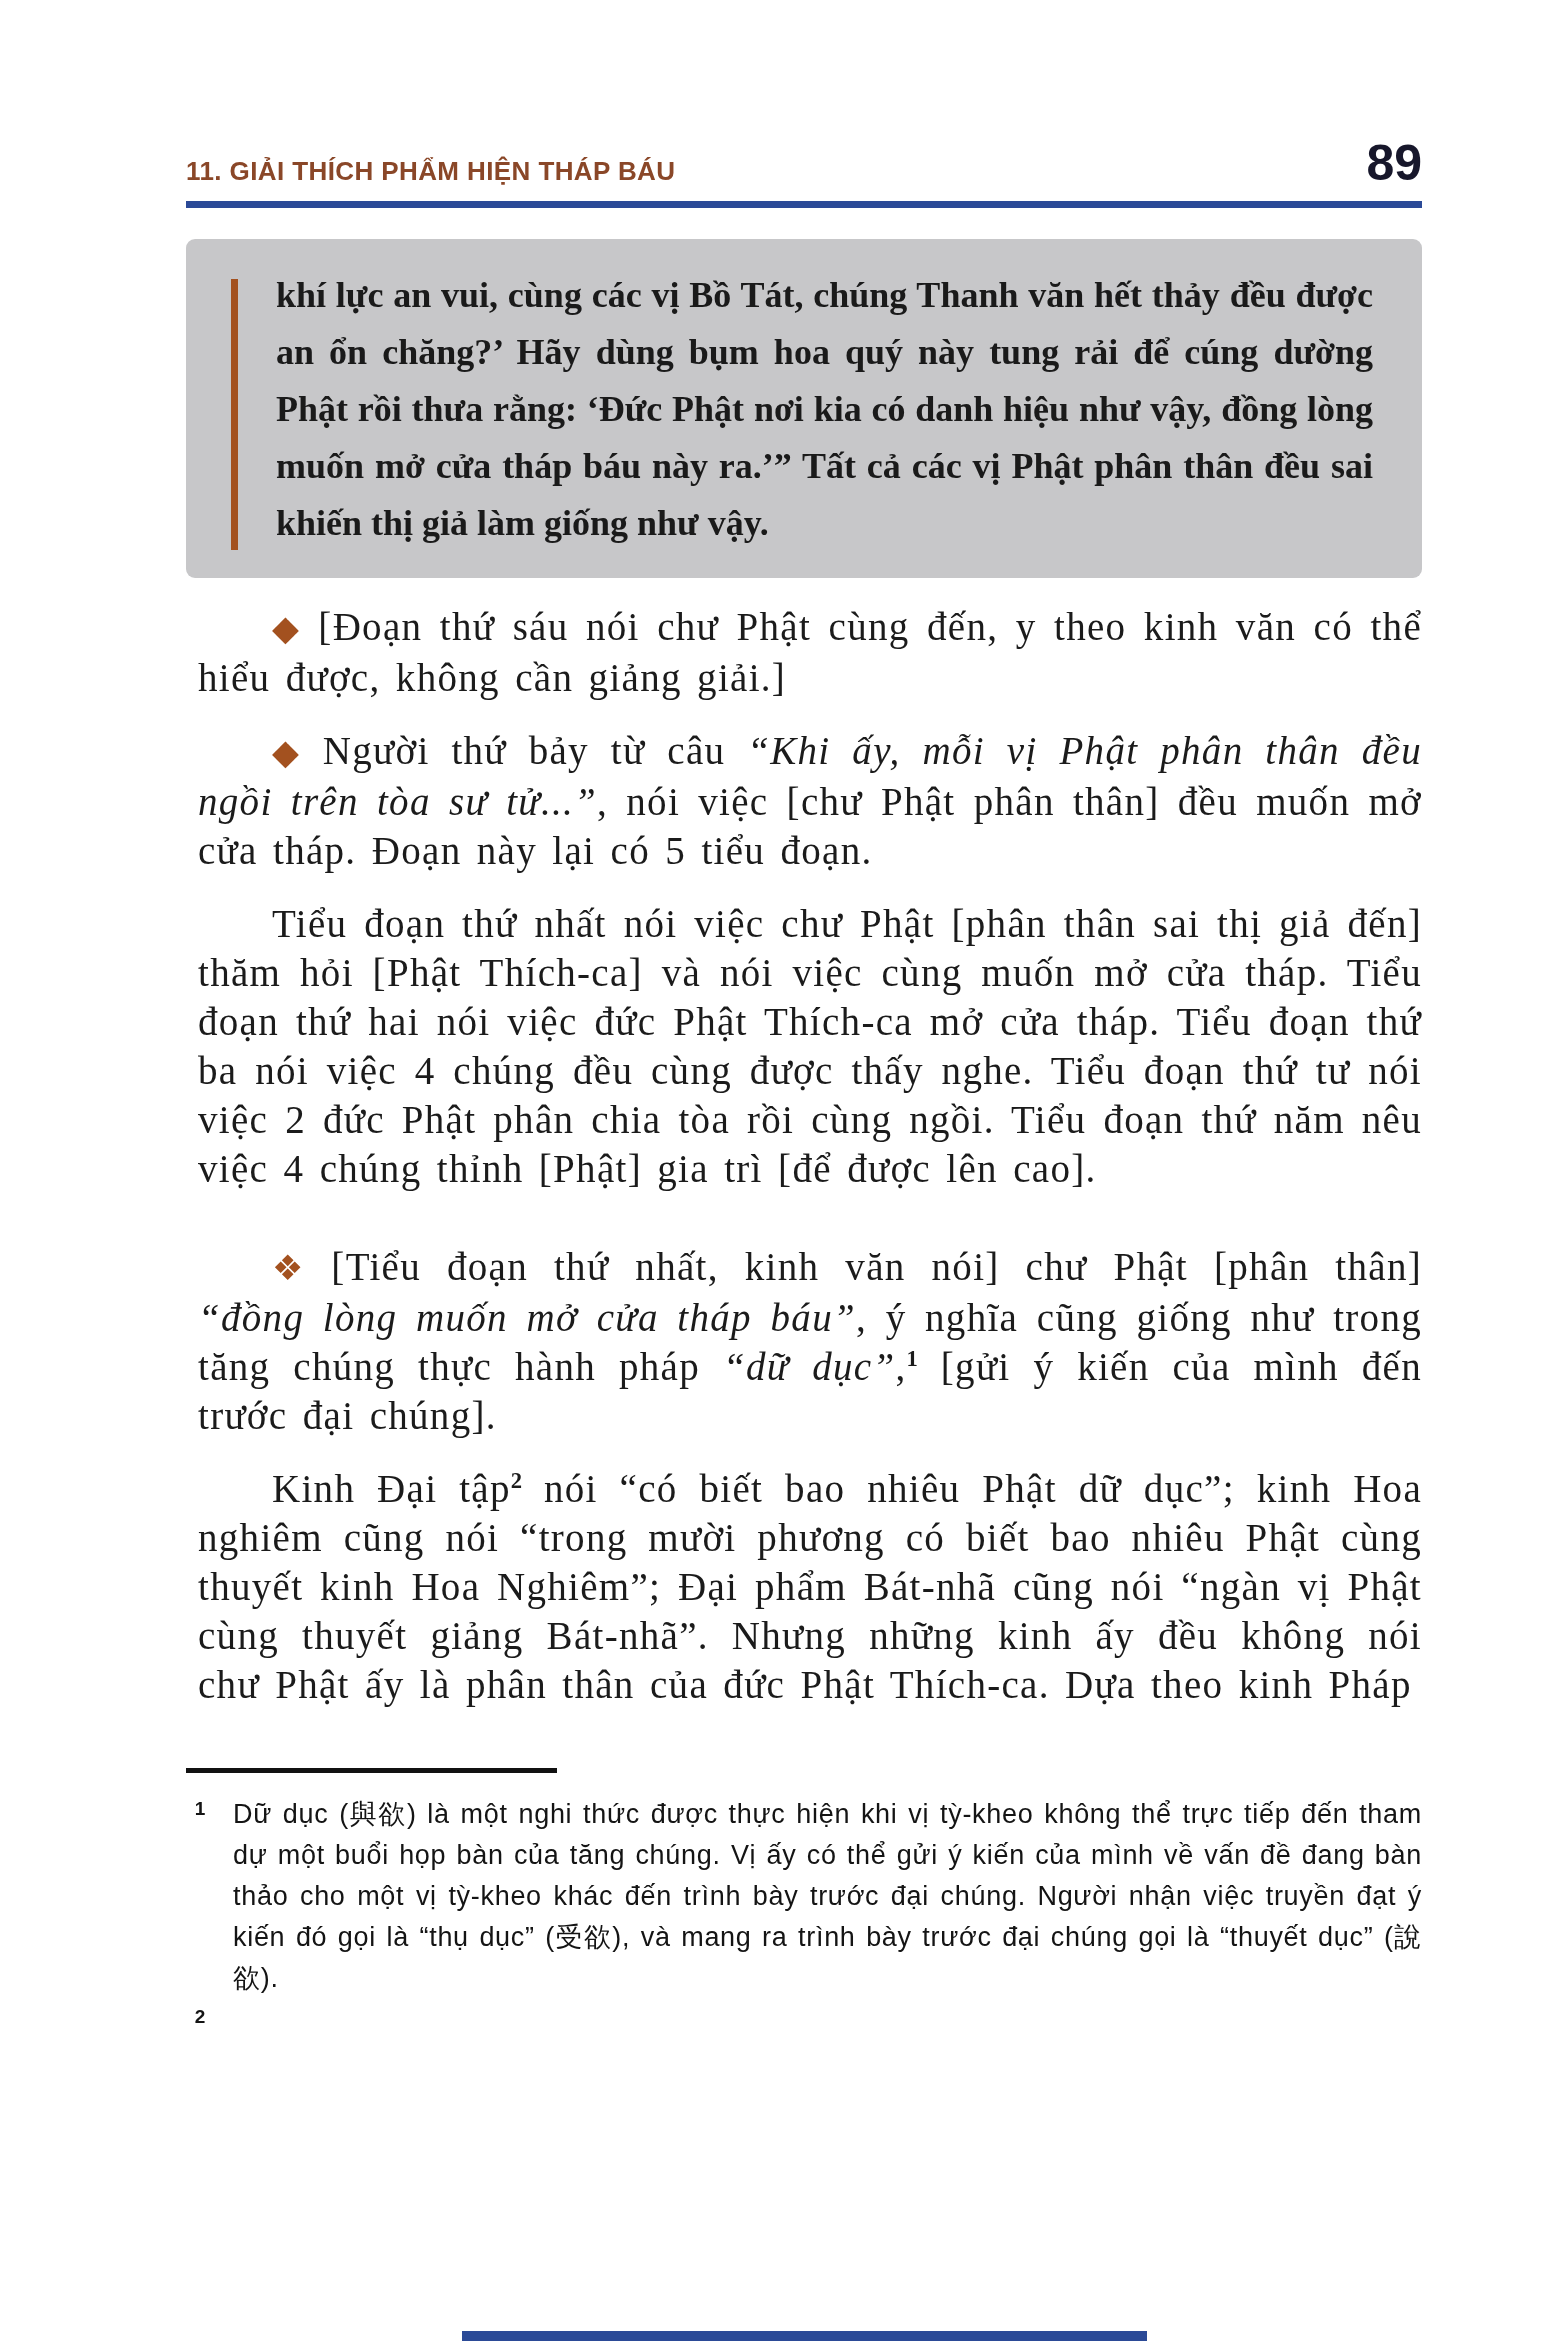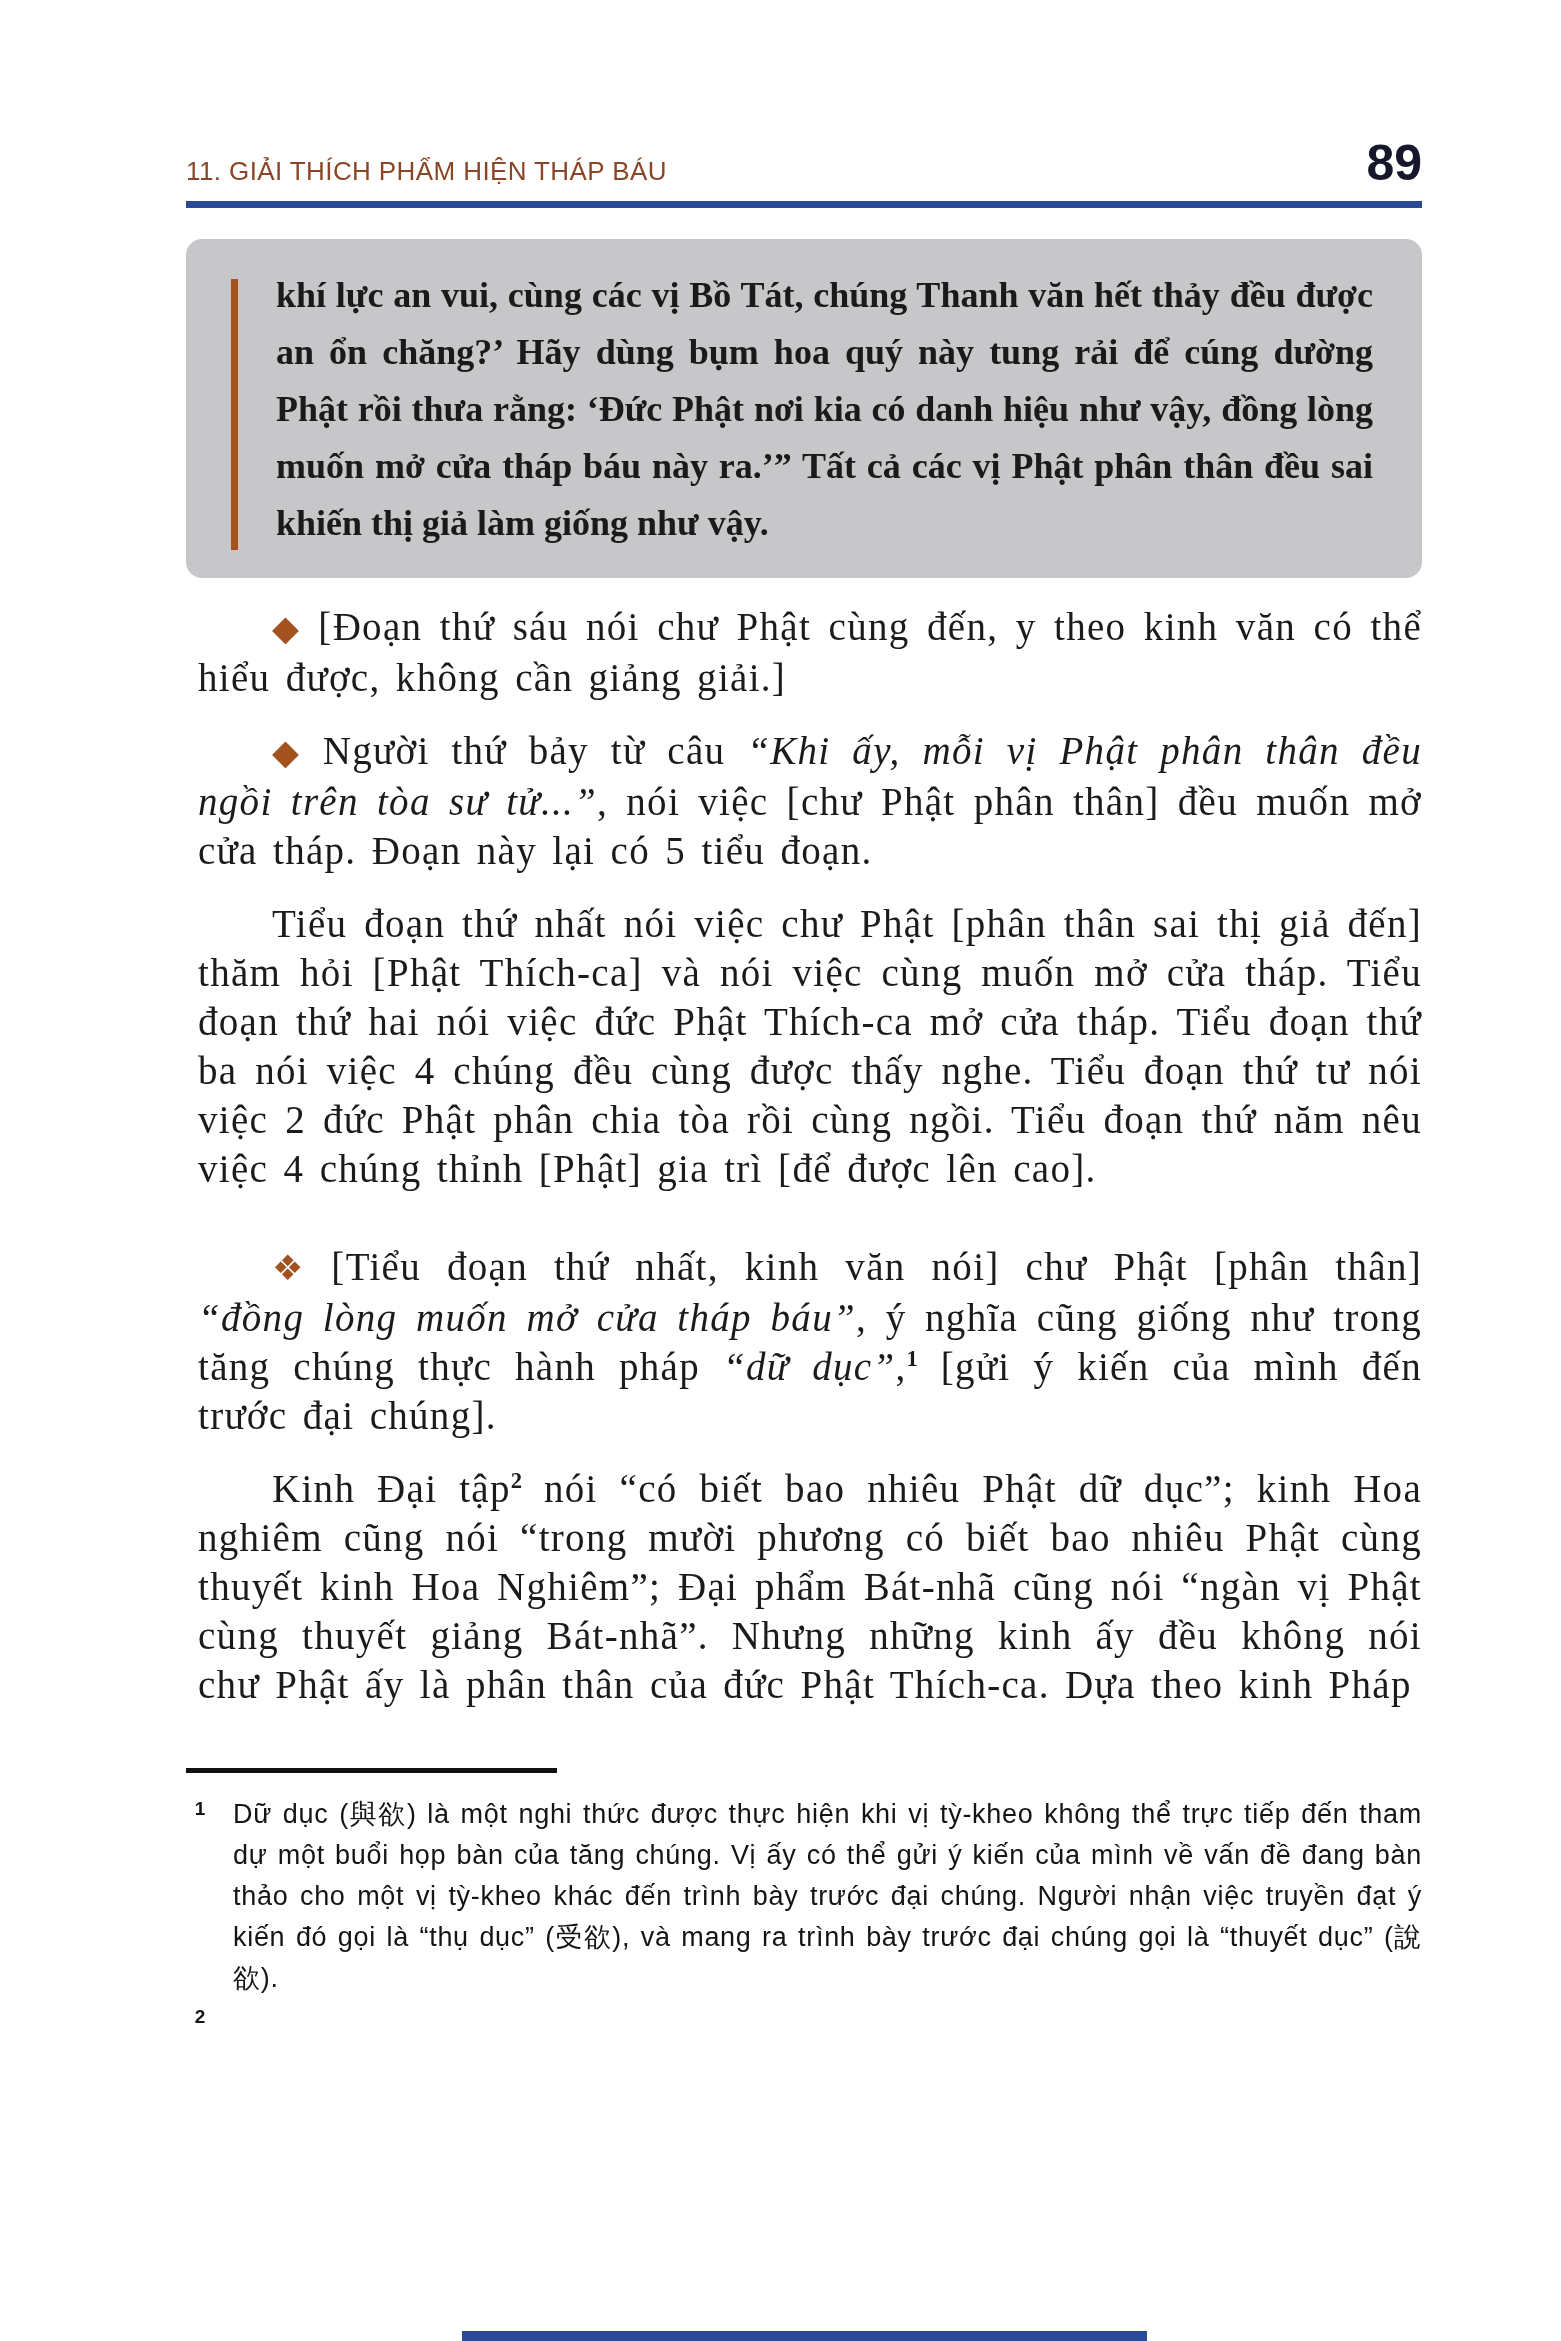--- a/index.html
+++ b/index.html
@@ -12,38 +12,38 @@
     font-family: "Liberation Serif", serif;
     color: #1b1b1b;
   }
   .content { padding: 134px 139px 0 186px; }
 
   
   .header-row { display: flex; justify-content: space-between; align-items: baseline; }
   .header-title {
     margin: 0;
     font-family: "Liberation Sans", sans-serif;
-    font-weight: normal;
+    font-weight: bold;
     font-size: 26px;
     letter-spacing: 0.4px;
     color: #8a4728;
   }
   .page-number {
     font-family: "Liberation Sans", sans-serif;
     font-weight: bold;
     font-size: 50px;
     color: #17172b;
   }
   .header-rule { height: 7.8px; background: #2b4a97; margin-top: 8.7px; }
 
   
   .quote-block {
     margin-top: 31px;
     background: #c7c7c9;
-    border-radius: 16px;
+    border-radius: 9px;
     position: relative;
     padding: 28px 49px 26px 90px;
   }
   .quote-bar {
     position: absolute;
     left: 45px; top: 40px; bottom: 28px;
     width: 7px;
     background: #a3511f;
   }
   .quote-text {

